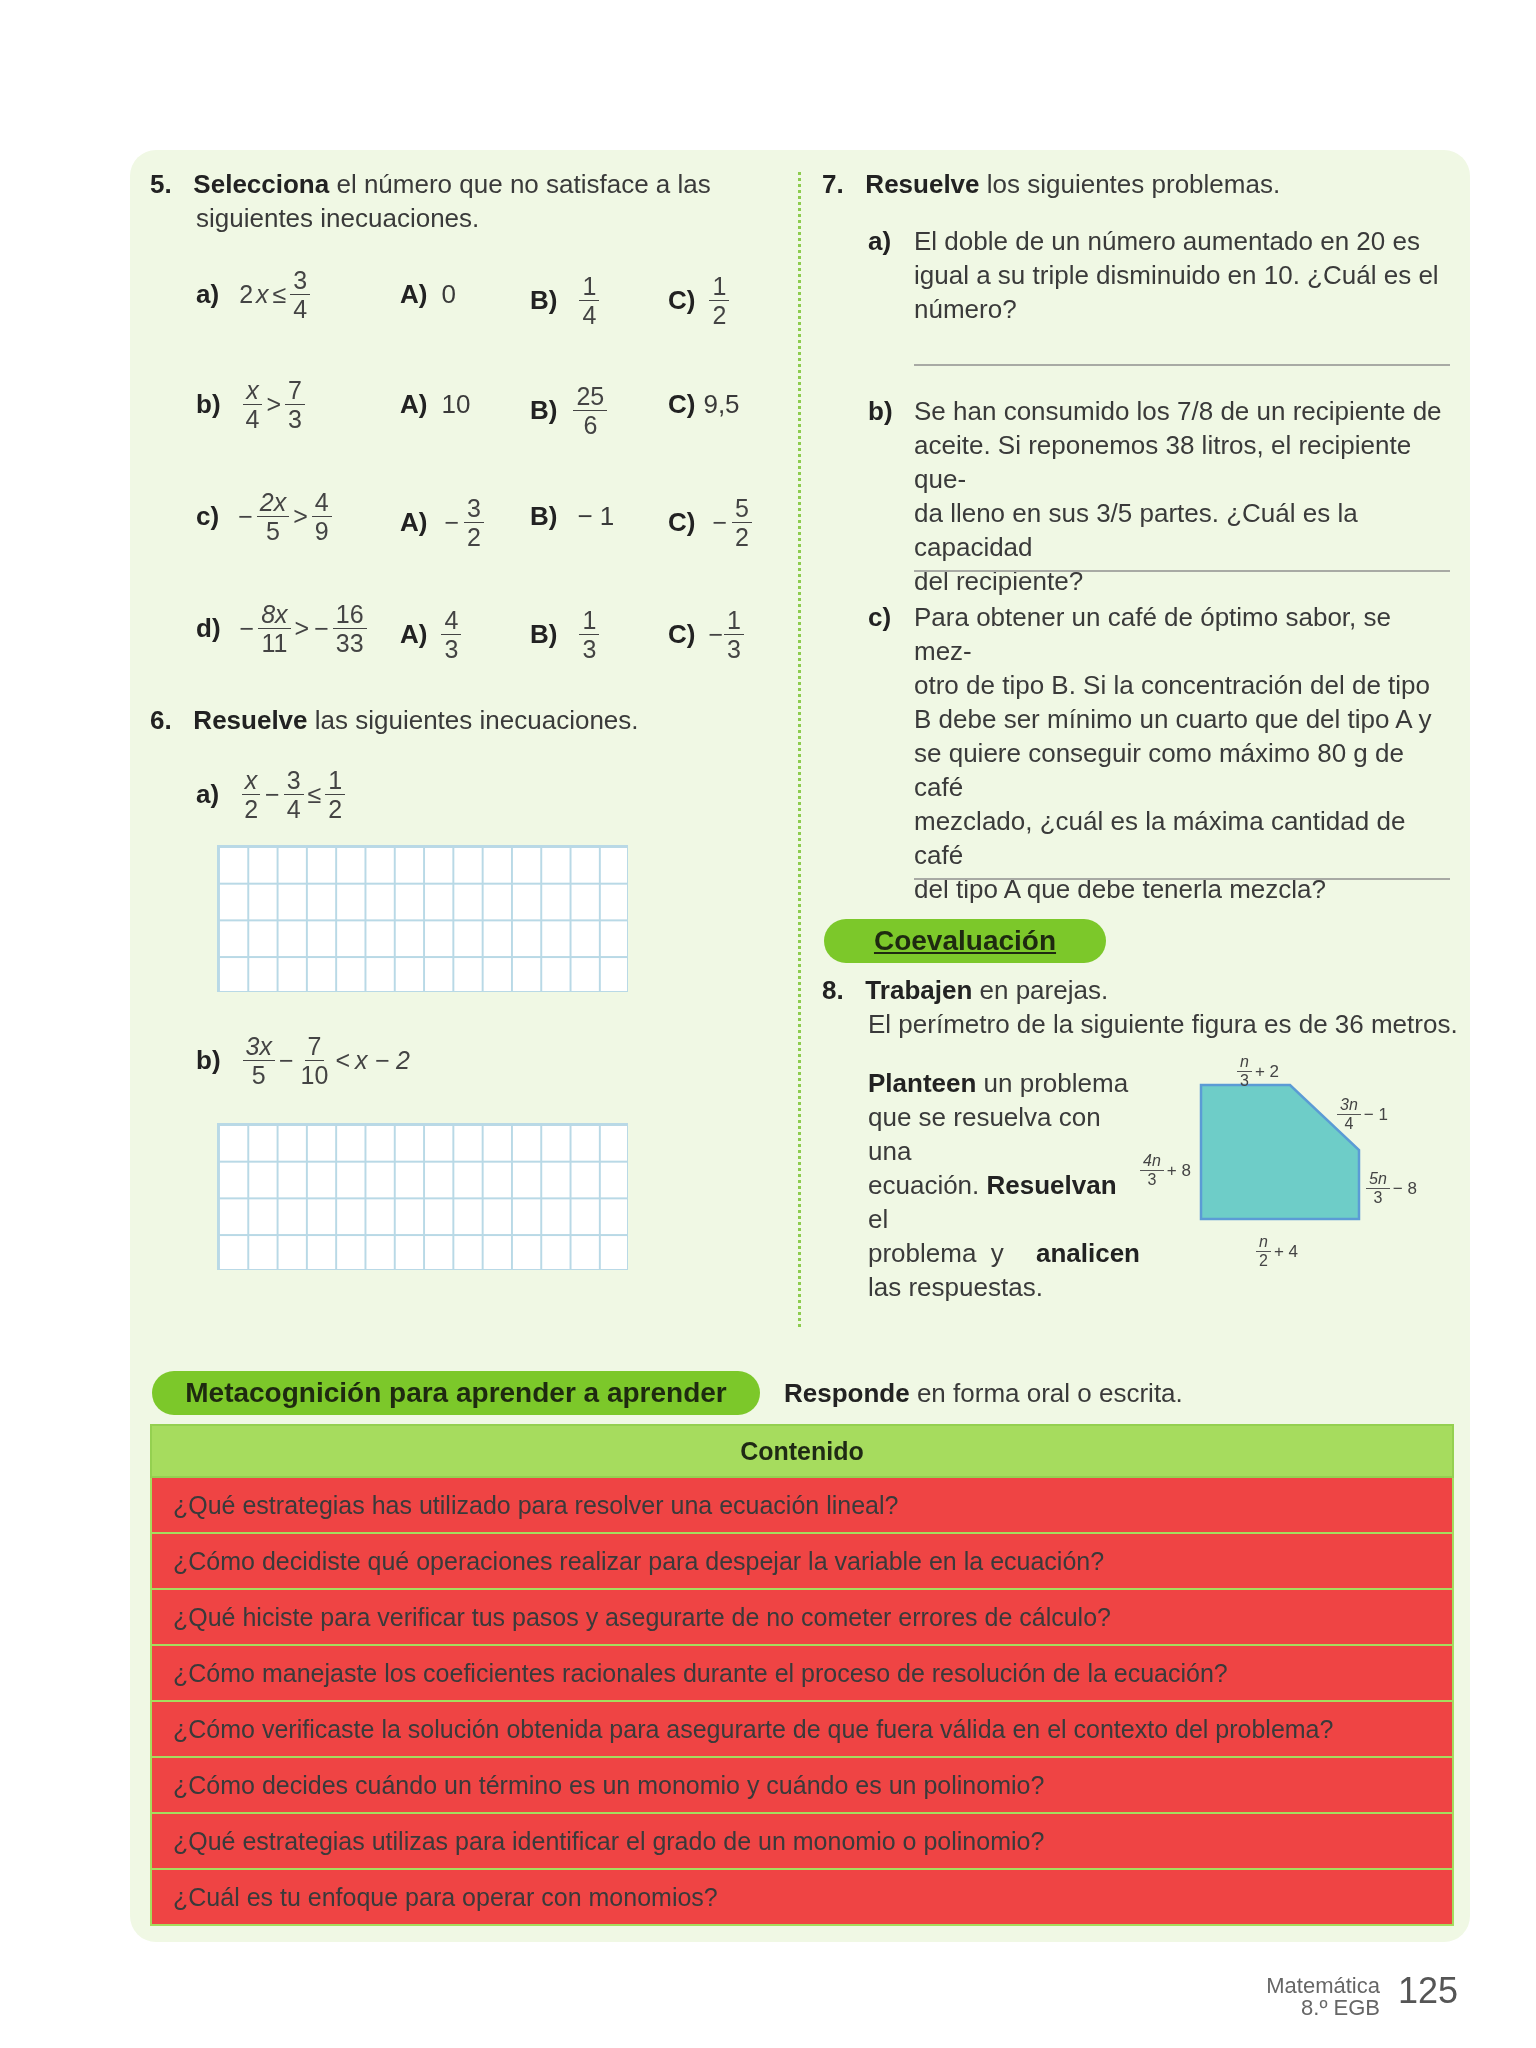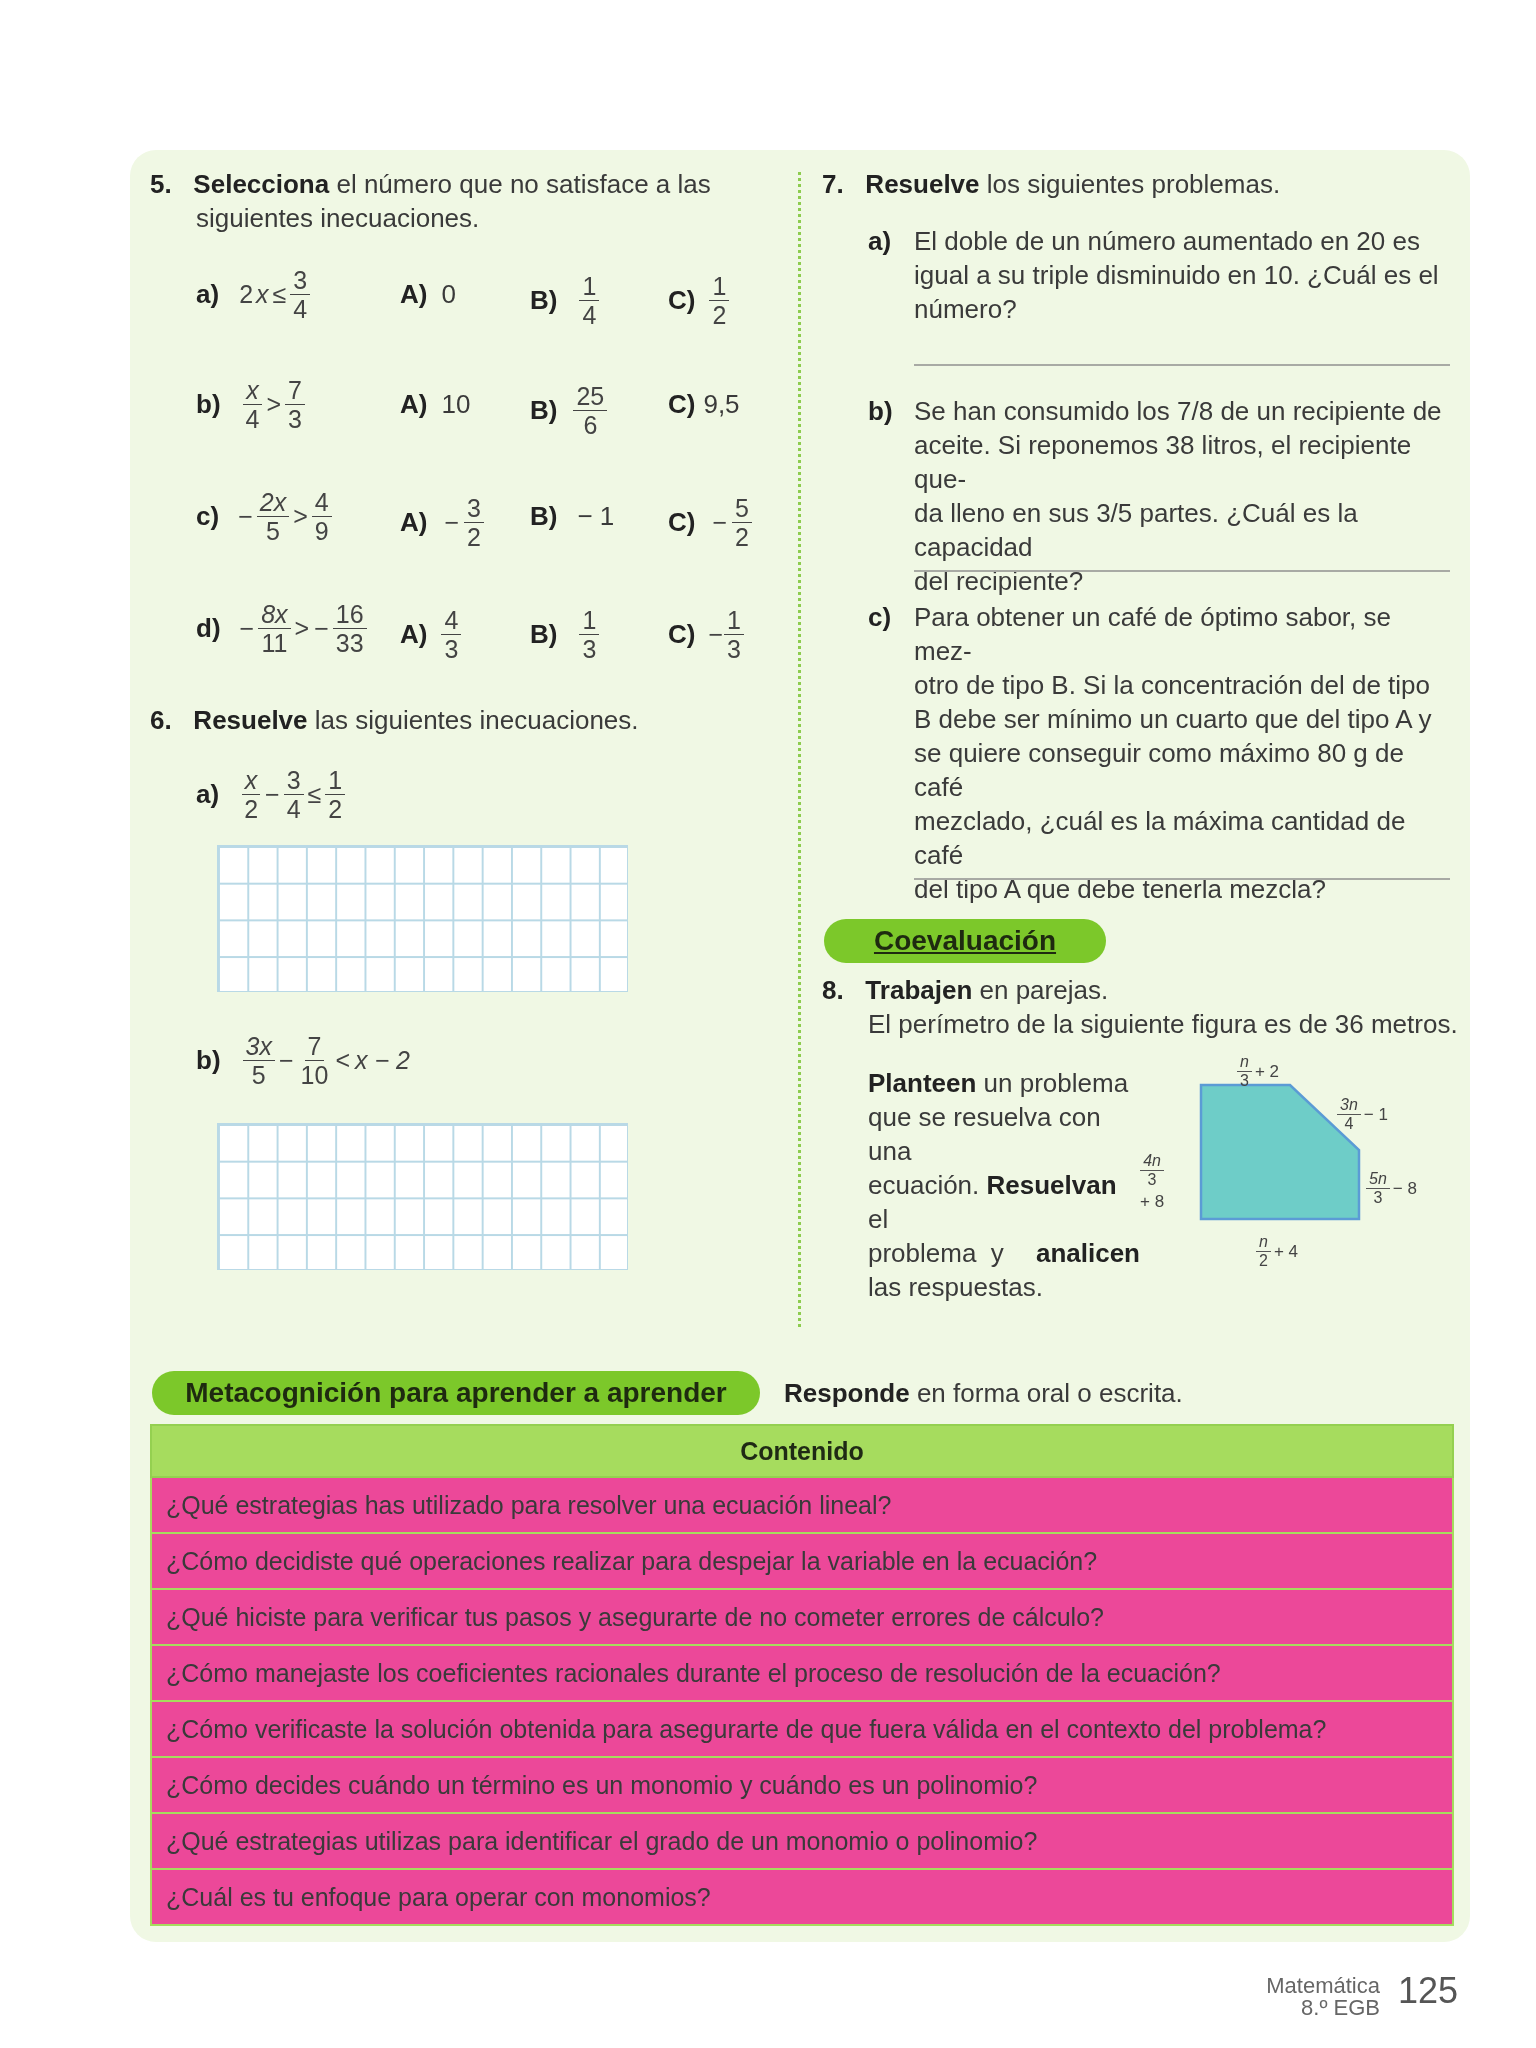--- a/index.html
+++ b/index.html
@@ -20,21 +20,21 @@
     .expr { display: inline-flex; align-items: center; gap: 3px; font-size: 25px; color: #444; }
     .op { font-size: 25px; color: #444; padding: 0 1px; }
     .it { font-style: italic; }
     .grid { position: absolute; width: 411px; height: 147px; background-color: #ffffff;
       background-image: linear-gradient(#b9d9e6 1.5px, transparent 1.5px), linear-gradient(90deg, #b9d9e6 1.5px, transparent 1.5px);
       background-size: 29.3px 36.7px; border: 1.5px solid #b9d9e6; }
     .answer-line { position: absolute; height: 2px; background: #a8aaa4; }
     .pill { position: absolute; background: #7cc82a; border-radius: 22px; color: #1e2a10; font-weight: bold; font-size: 28px; display: flex; align-items: center; justify-content: center; }
     table.meta { position: absolute; left: 150px; top: 1424px; width: 1304px; border-collapse: collapse; }
     table.meta th { background: #a6dc5e; font-size: 25px; font-weight: bold; color: #1f2a15; height: 52px; border: 2px solid #94d050; }
-    table.meta td { font-size: 25px; color: #3a3a3a; height: 56px; padding-left: 14px; border: 2px solid #a6dc5e; background: #ec4899; }
+    table.meta td { font-size: 25px; color: #3a3a3a; height: 56px; padding-left: 21px; border: 2px solid #a6dc5e; background: #ef4444; }
     .footer-subj { position: absolute; right: 156px; top: 1975px; text-align: right; font-size: 22px; line-height: 22px; color: #666; }
     .footer-page { position: absolute; left: 1398px; top: 1970px; font-size: 36px; font-weight: normal; color: #555; }
   </style>
 </head>
 <body>
 
 <div class="panel"></div>
 <div class="divider"></div>
 
 <div class="abs txt" style="left:150px; top:167px; width:630px; text-align:justify;">
@@ -286,21 +286,21 @@
     </span>
   <span style="font-size:17px;">+ 2</span>
 </div>
 <div class="abs expr" style="left:1337px; top:1096px; font-size:17px;">
   <span class="frac sm">
       <span class="n it">3n</span>
       <span class="d">4</span>
     </span>
   <span style="font-size:17px;">− 1</span>
 </div>
-<div class="abs expr" style="left:1140px; top:1152px; font-size:17px;flex-direction:column;">
+<div class="abs expr" style="left:1140px; top:1152px; font-size:17px;">
   <span class="frac sm">
       <span class="n it">4n</span>
       <span class="d">3</span>
     </span>
   <span style="font-size:17px;">+ 8</span>
 </div>
 <div class="abs expr" style="left:1366px; top:1170px; font-size:17px;">
   <span class="frac sm">
       <span class="n it">5n</span>
       <span class="d">3</span>

